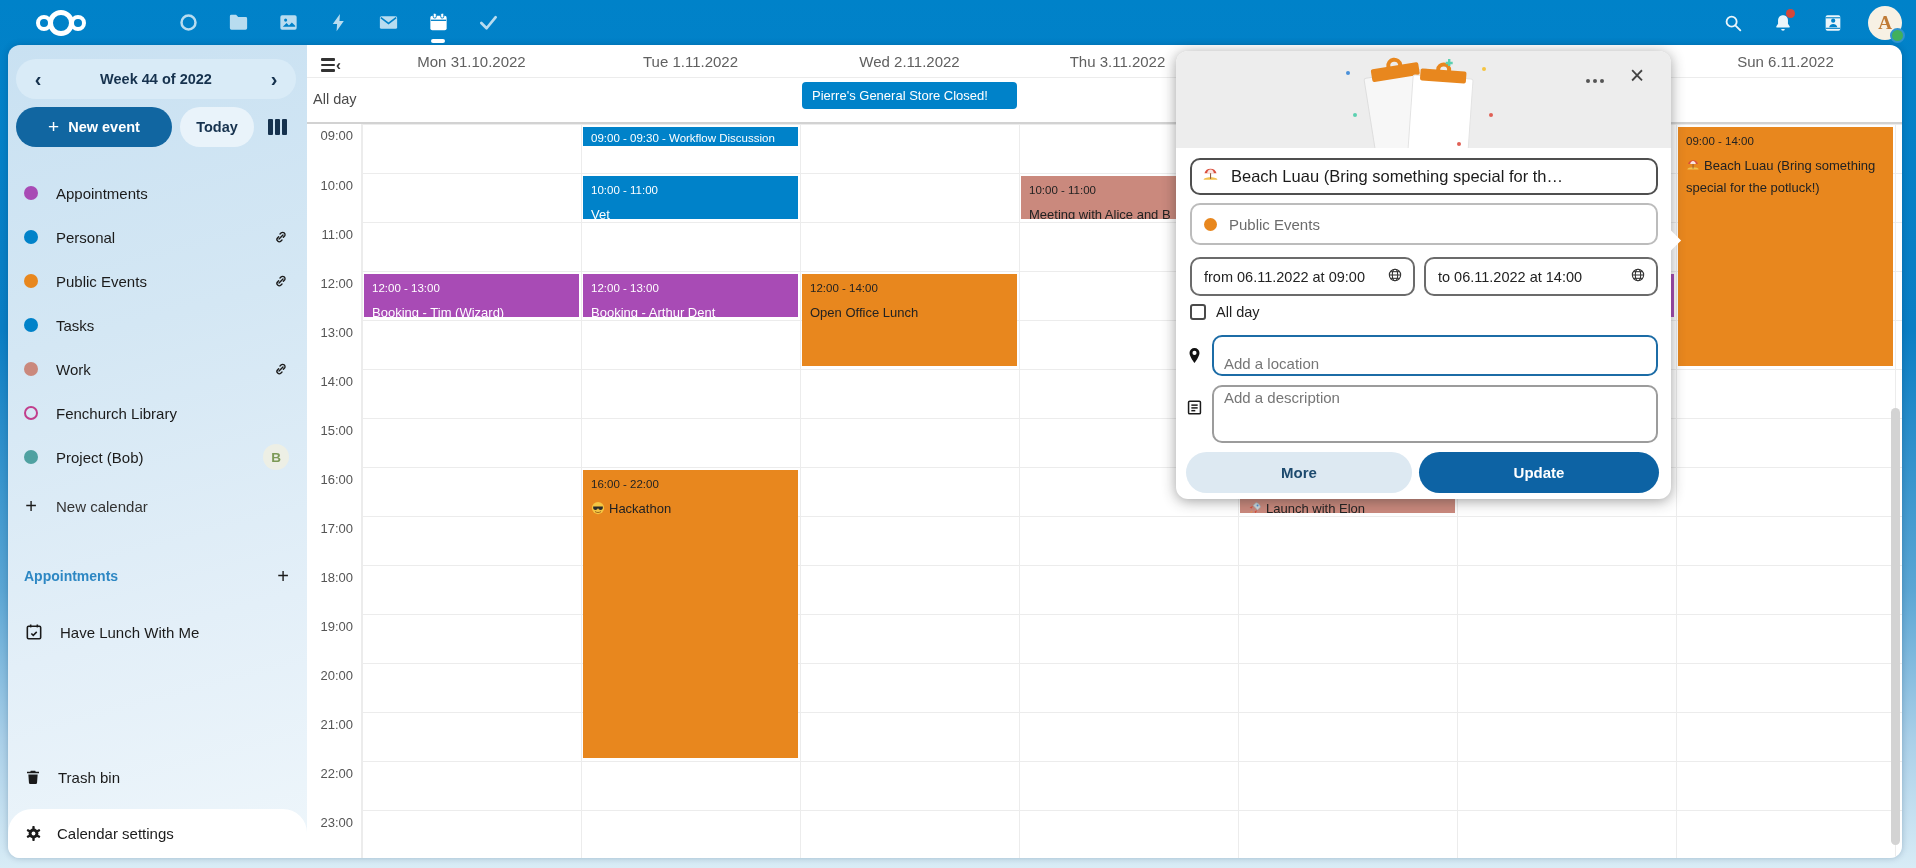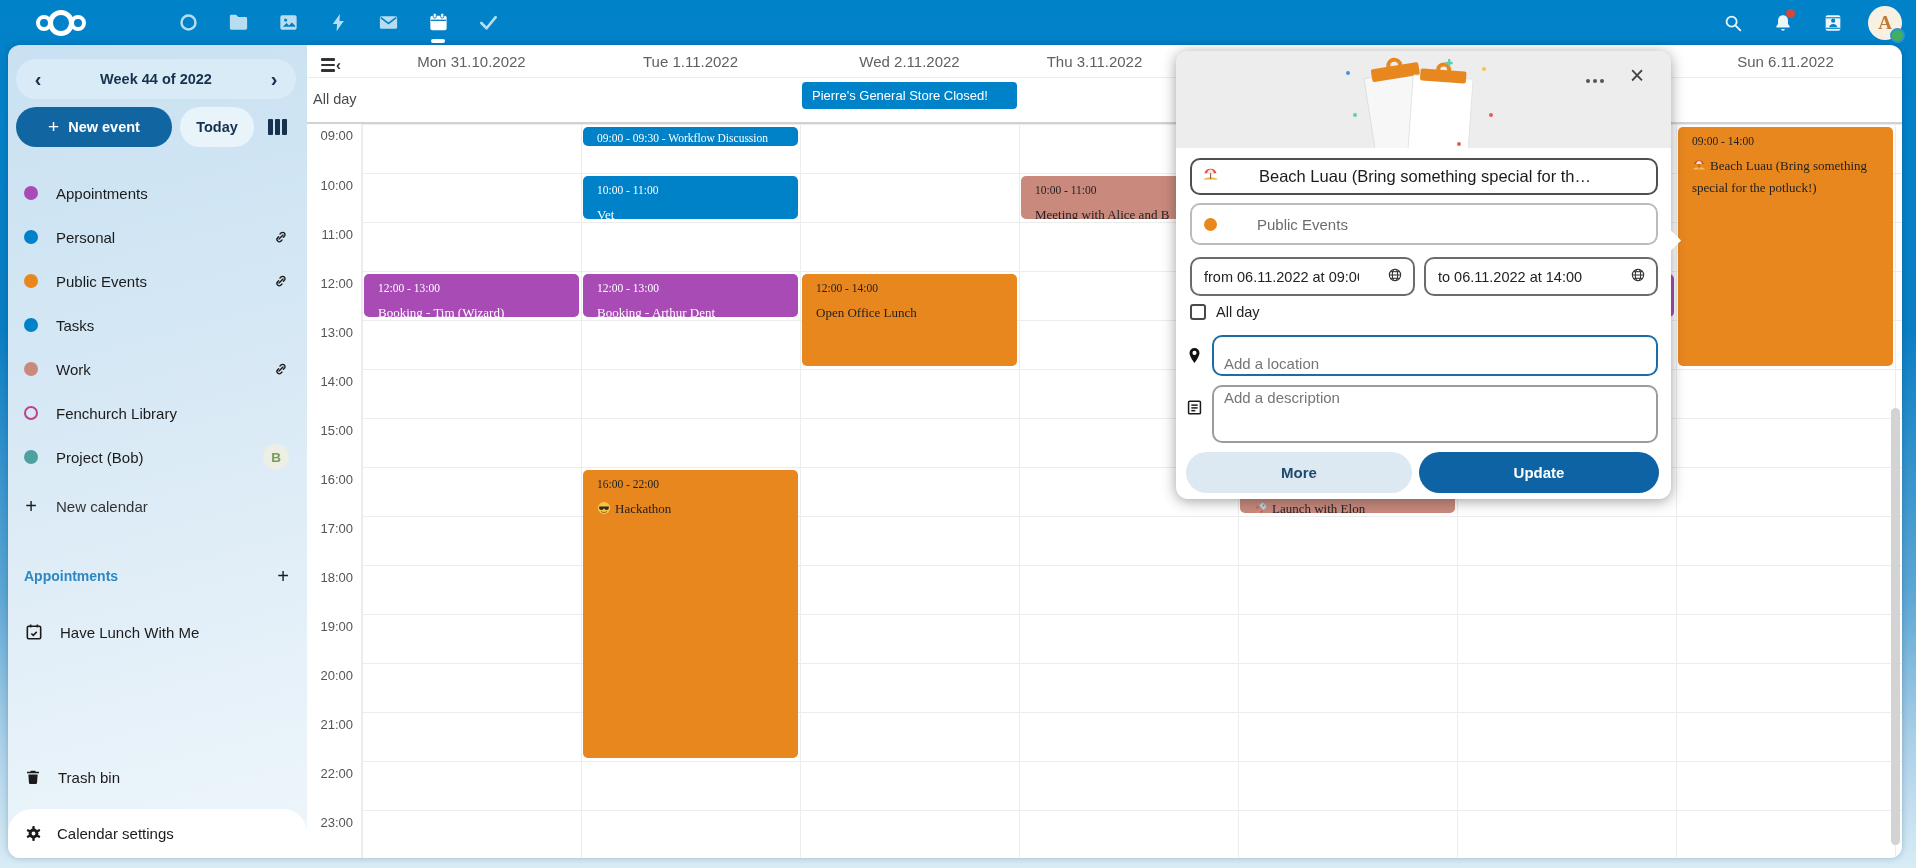--- a/index.html
+++ b/index.html
@@ -73,39 +73,39 @@
   .allday-row { position:absolute; left:0; top:32px; width:100%; height:47px; border-bottom:2px solid #d2d2d2; border-top:1px solid #ececec; }
   .allday-label { position:absolute; left:6px; top:13px; font-size:14.5px; color:#4a4a4a; }
   .allday-ev { position:absolute; top:4px; height:27px; border-radius:4px; color:#fff; font-size:13px; display:flex; align-items:center; padding:0 10px; overflow:hidden; white-space:nowrap; cursor:pointer; }
   .grid { position:absolute; left:0; top:79px; width:100%; height:735px;
     background-image:
       repeating-linear-gradient(to bottom, #ececec 0 1px, transparent 1px 49px),
       repeating-linear-gradient(to right, #ececec 0 1px, transparent 1px 219px);
     background-position:0 0, 55px 0; background-repeat:no-repeat, no-repeat; background-size:100% 735px, 1534px 100%; }
   .gutter-mask { position:absolute; left:0; top:0; width:55px; height:100%; background:#fff; border-right:1px solid #ececec; }
   .hour-label { position:absolute; left:0; width:46px; text-align:right; font-size:13px; color:#555; }
-  .event { position:absolute; border-radius:5px; padding:5px 14px; overflow:hidden; cursor:pointer;font-family:Liberation Serif, serif; }
+  .event { position:absolute; border-radius:0; padding:5px 8px; overflow:hidden; cursor:pointer; }
   .event .ev-time { font-size:11.5px; margin:3px 0 9px; white-space:nowrap; }
   .event .ev-title { font-size:13px; line-height:1.55; }
   .event .ev-inline { font-size:11.5px; white-space:nowrap; margin-top:0; }
   .event.light-text { color:#fff; }
   .event.dark-text { color:#222; }
   .ev-ico { display:inline-block; vertical-align:-2px; margin-right:4px; }
   .scrollbar { position:absolute; right:0; top:0; width:12px; height:100%; }
   .scroll-thumb { position:absolute; right:2px; top:363px; width:9px; height:437px; border-radius:5px; background:#d3d3d3; cursor:pointer; }
 
   
   .popup { position:absolute; left:1176px; top:51px; width:495px; height:448px; background:#fff; border-radius:12px; z-index:40; box-shadow:0 2px 14px rgba(40,40,40,.45); }
   .popup .arrow { position:absolute; right:-7px; top:182px; width:15px; height:15px; background:#fff; transform:rotate(45deg); }
   .hero { position:absolute; left:0; top:0; width:100%; height:97px; background:#ededed; border-radius:12px 12px 0 0; overflow:hidden; }
   .hero svg { position:absolute; left:165px; top:2px; }
   .kebab { position:absolute; right:62px; top:16px; width:28px; height:28px; border:none; background:none; cursor:pointer; display:flex; align-items:center; justify-content:center; gap:3px; }
   .kebab span { width:4px; height:4px; border-radius:50%; background:#555; }
   .close-btn { position:absolute; right:18px; top:8px; width:32px; height:32px; border:none; background:none; cursor:pointer; font-size:25px; color:#444; line-height:30px; }
-  .fld { position:absolute; border-radius:10px; display:flex; align-items:center;gap:28px; }
+  .fld { position:absolute; border-radius:10px; display:flex; align-items:center; }
   .title-fld { left:14px; top:107px; width:468px; height:37px; border:2px solid #4f4f4f; padding:0 10px; }
   .title-fld input { border:none; outline:none; flex:1; font-size:16.5px; color:#1b1b1b; margin-left:8px; font-family:"Liberation Sans", sans-serif; background:transparent; }
   .select-fld { left:14px; top:152px; width:468px; height:42px; border:2px solid #bcbcbc; padding:0 12px; cursor:pointer; }
   .select-fld .sel-dot { width:13px; height:13px; border-radius:50%; margin-right:12px; }
   .select-fld .sel-label { font-size:15px; color:#6c6c6c; }
   .date-fld { top:206px; height:39px; border:2px solid #6b6b6b; padding:0 10px 0 12px; cursor:pointer; }
   .date-fld.from { left:14px; width:225px; }
   .date-fld.to { left:248px; width:234px;border-radius:10px; }
   .date-fld .dt-label { flex:1; font-size:14.5px; color:#222; white-space:nowrap; overflow:hidden; }
   .allday-ctl { position:absolute; left:14px; top:253px; display:flex; align-items:center; cursor:pointer; }
@@ -327,21 +327,21 @@
           <span></span>
           <span></span>
           <span></span>
         </span>
       <span class="chev">‹</span>
     </div>
     <div id="dayHeaders">
         <div class="day-h" style="left: 55px;">Mon 31.10.2022</div>
         <div class="day-h" style="left: 274px;">Tue 1.11.2022</div>
         <div class="day-h" style="left: 493px;">Wed 2.11.2022</div>
-        <div class="day-h" style="left: 678px;">Thu 3.11.2022</div>
+        <div class="day-h" style="left: 701px;">Thu 3.11.2022</div>
         <div class="day-h" style="left: 931px;">Fri 4.11.2022</div>
         <div class="day-h" style="left: 1150px;">Sat 5.11.2022</div>
         <div class="day-h" style="left: 1369px;">Sun 6.11.2022</div>
       </div>
     <div class="allday-row">
       <span class="allday-label">All day</span>
       <div id="alldayEvents">
           <div class="allday-ev" style="left: 495px; width: 215px; background: rgb(0, 130, 201);">Pierre's General Store Closed!</div>
         </div>
     </div>

